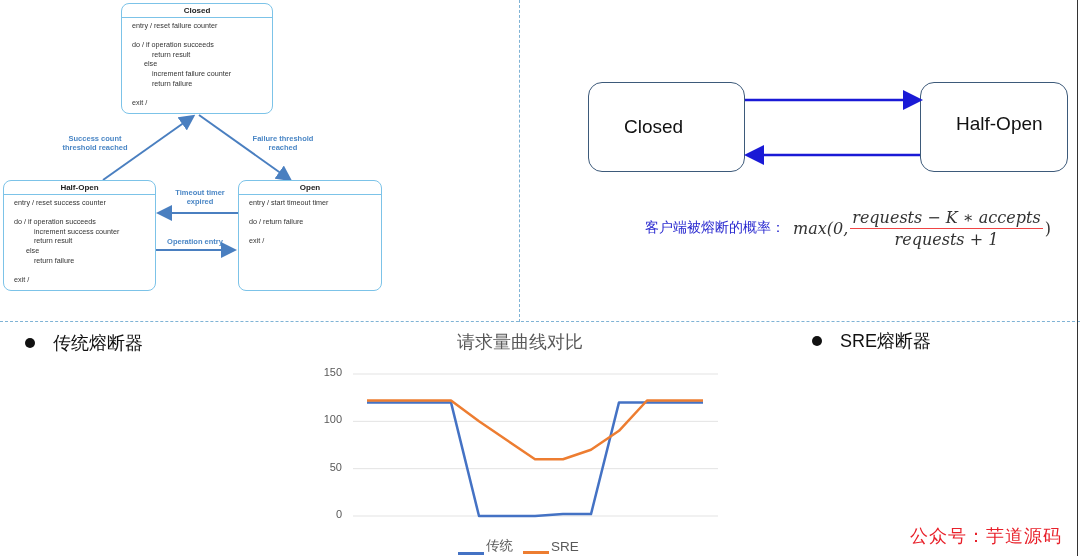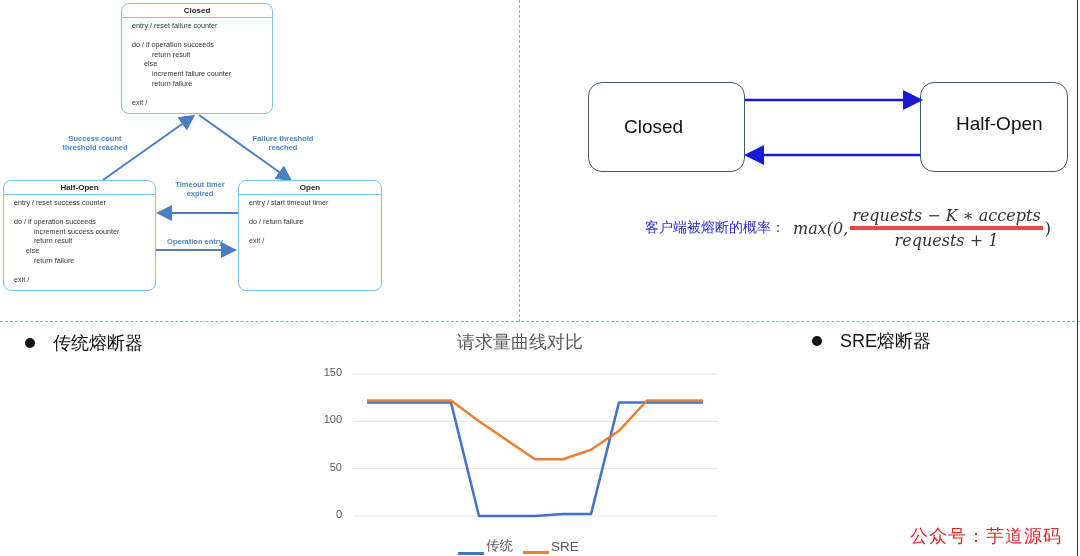--- a/index.html
+++ b/index.html
@@ -17,21 +17,21 @@
   .edge-label { position: absolute; font-size: 7.5px; font-weight: bold; color: #4a86c5; text-align: center; line-height: 9px; }
 
   
   .rbox { position: absolute; border: 1.2px solid #3d5a7a; border-radius: 14px; background: #fff; font-size: 19px; color: #111; }
   .rbox span { position: absolute; }
 
   .formula { position: absolute; left: 645px; top: 208px; height: 40px; display: flex; align-items: center; }
   .formula .label { color: #2a2ad0; font-size: 14px; margin-right: 8px; }
   .formula .math { font-family: "DejaVu Serif", "Liberation Serif", serif; font-style: italic; font-size: 16px; color: #333; display: flex; align-items: center; }
   .frac { display: inline-flex; flex-direction: column; align-items: center; margin: 0 2px; }
-  .frac .num { border-bottom: 4px solid #ef4444; padding: 0 2px 1px 2px; }
+  .frac .num { border-bottom: 1px solid #ef4444; padding: 0 2px 1px 2px; }
   .frac .den { padding-top: 1px; }
   .upright { font-style: normal; }
 
   .bullet-title { position: absolute; font-size: 18px; color: #111; display: flex; align-items: center; }
   .bullet-title .dot { width: 10px; height: 10px; border-radius: 50%; background: #111; margin-right: 18px; }
 
   .chart-title { position: absolute; left: 420px; top: 330px; width: 200px; text-align: center; font-size: 18px; color: #595959; }
   .ytick { position: absolute; width: 30px; text-align: right; font-size: 11px; color: #595959; }
   .legend { position: absolute; left: 458px; top: 537px; display: flex; align-items: center; font-size: 13.5px; color: #595959; }
   .legend .sw { width: 26px; height: 3px; margin-right: 2px; }
@@ -91,21 +91,21 @@
 
 do / return failure
 
 exit /</div>
   </div>
 
   <div class="edge-label" style="left:40px;top:134px;width:110px;white-space:pre;">Success count
 threshold reached</div>
   <div class="edge-label" style="left:228px;top:134px;width:110px;white-space:pre;">Failure threshold
 reached</div>
-  <div class="edge-label" style="left:160px;top:180px;width:80px;white-space:pre;text-align:center;">Timeout timer
+  <div class="edge-label" style="left:160px;top:188px;width:80px;white-space:pre;text-align:center;">Timeout timer
 expired</div>
   <div class="edge-label" style="left:155px;top:237px;width:80px;">Operation entry</div>
 </div>
 
 <div>
   <div class="rbox" style="left:588px;top:82px;width:157px;height:90px;">
     <span style="left:35px;top:33px;">Closed</span>
   </div>
   <div class="rbox" style="left:920px;top:82px;width:148px;height:90px;">
     <span style="left:35px;top:30px;">Half-Open</span>

